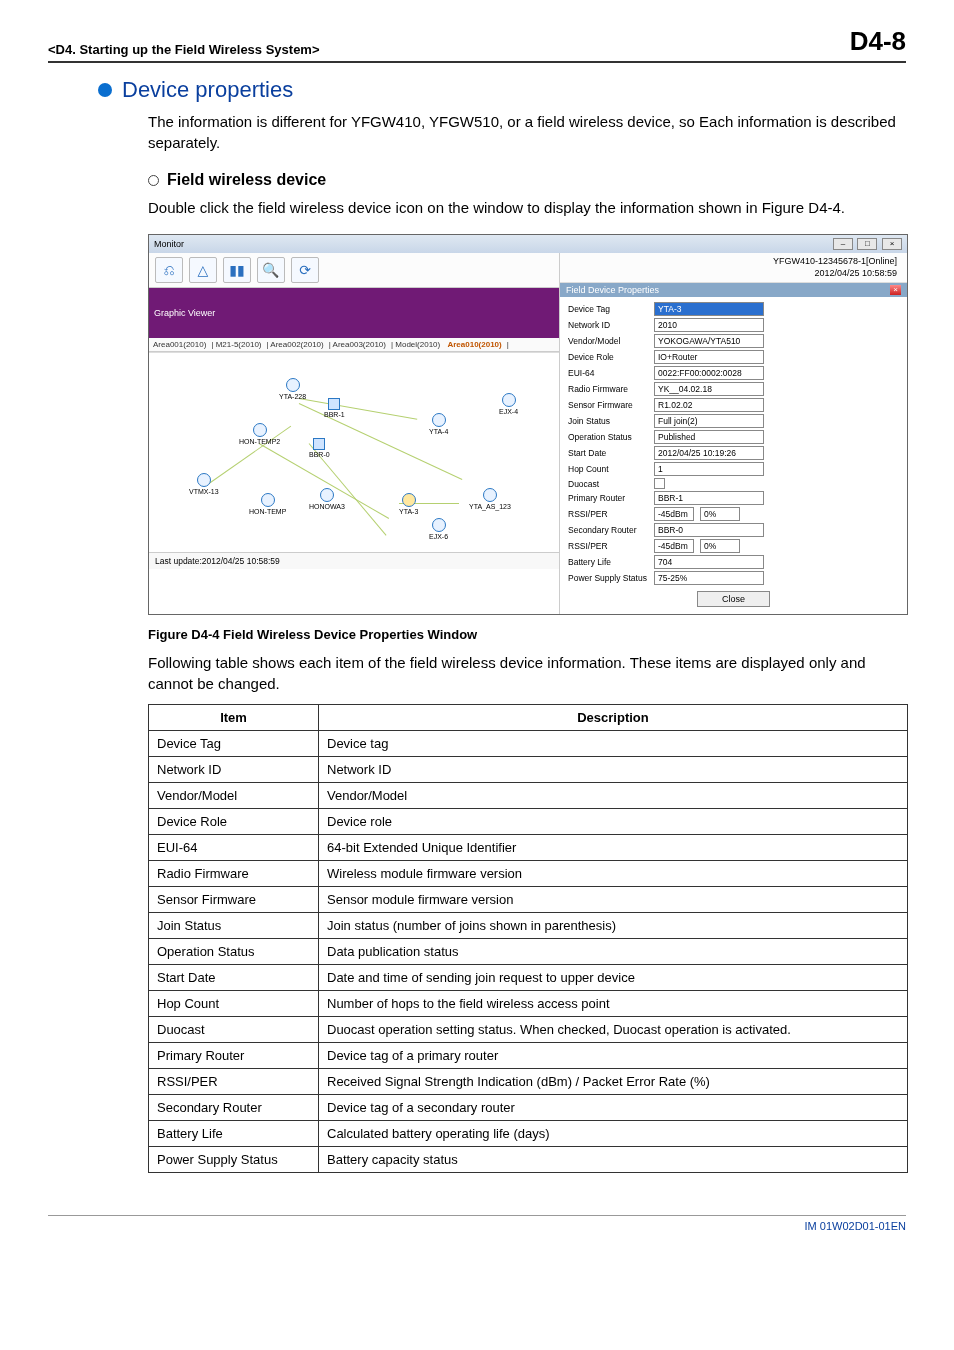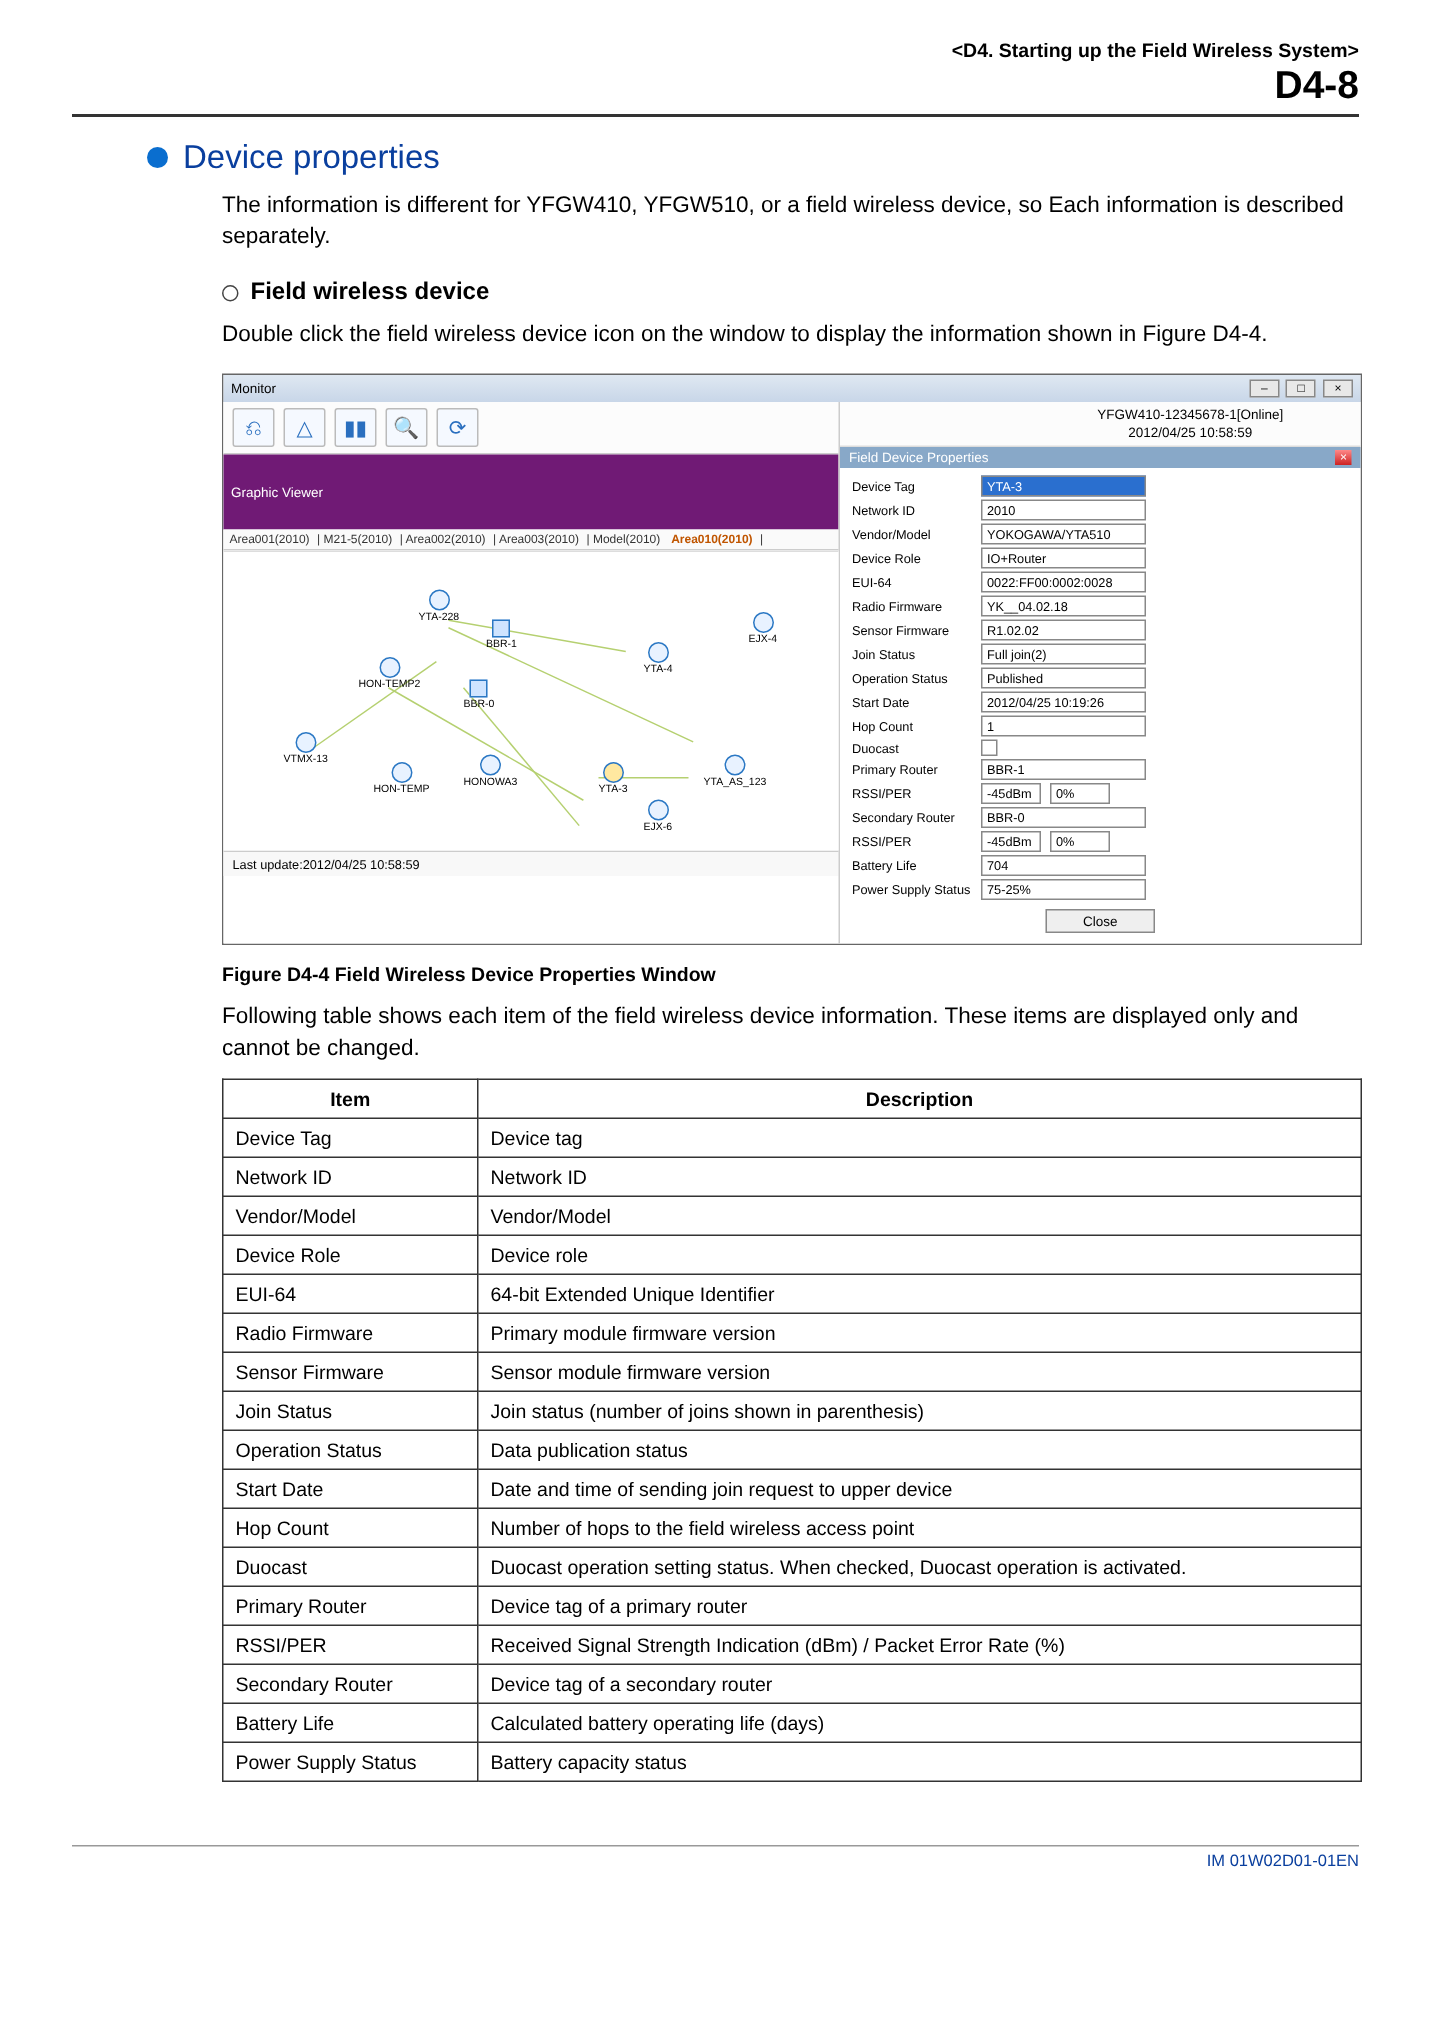--- a/index.html
+++ b/index.html
@@ -1,18 +1,18 @@
 <!DOCTYPE html>
 <html><head>
   <meta charset="utf-8">
   <style>
     * { margin:0; padding:0; box-sizing:border-box; }
     body { font-family: Arial, Helvetica, sans-serif; width:954px; background:#fff; color:#000; font-size:14px; }
     .page { padding: 26px 48px 20px 48px; }
-    .header { display:flex; justify-content:space-between; align-items:flex-end; border-bottom:2px solid #333; padding-bottom:4px; margin-bottom:14px;flex-direction:column; }
+    .header { display:flex; justify-content:space-between; align-items:flex-end; border-bottom:2px solid #333; padding-bottom:4px; margin-bottom:14px; }
     .header-left { font-size:13px; font-weight:bold; }
     .header-right { font-size:26px; font-weight:bold; }
     .sec-title { display:flex; align-items:center; color:#0a3f9e; font-size:22px; font-weight:normal; margin:10px 0 8px 50px; }
     .bullet-dot { width:14px; height:14px; border-radius:50%; background:#0a6ecf; margin-right:10px; flex-shrink:0; }
     .para { margin:0 0 10px 100px; font-size:15px; line-height:1.4; }
     .subsec { display:flex; align-items:center; font-size:16px; font-weight:bold; margin:18px 0 8px 100px; }
     .circ { width:11px; height:11px; border:1.5px solid #444; border-radius:50%; margin-right:8px; flex-shrink:0; }
     .shot-wrap { margin:16px 0 4px 100px; }
     .shot { width:760px; border:1px solid #666; font-size:9px; }
     .titlebar { background:linear-gradient(#dfe8f2,#c8d6e8); padding:3px 5px; display:flex; justify-content:space-between; align-items:center; }
@@ -31,21 +31,21 @@
     .gvbar { display:flex; justify-content:space-between; padding:3px 6px; font-size:8.5px; align-items:center; }
     .gvbar .minibtn { border:1px solid #999; padding:1px 6px; font-size:8px; background:#f0f0f0; margin-left:4px; }
     .icircle { display:inline-block; width:10px; height:10px; border-radius:50%; vertical-align:middle; }
     .topology { height:200px; border-top:1px solid #ddd; position:relative; background:#fff; overflow:hidden; }
     .node { position:absolute; font-size:7px; text-align:center; }
     .node .c { width:14px; height:14px; border-radius:50%; border:1.5px solid #2b78c4; margin:0 auto 1px auto; background:#e8f2ff; }
     .node .sq { width:12px; height:12px; border:1.5px solid #2b78c4; margin:0 auto 1px auto; background:#cfe4ff; }
     .topology .ln { position:absolute; background:#b5d070; height:1px; transform-origin:left center; }
     .statusbar { font-size:8.5px; padding:3px 6px; border-top:1px solid #ccc; background:#f8f8f8; }
     .rightpane { flex:1; border-left:1px solid #ccc; }
-    .rtop { text-align:center; padding:3px 10px; font-size:9px; border-bottom:1px solid #ddd; background:#fcfcfc; padding-left:130px; }
+    .rtop { text-align:right; padding:3px 10px; font-size:9px; border-bottom:1px solid #ddd; background:#fcfcfc; padding-left:130px; }
     .rtop div { line-height:1.3; }
     .proptitle { background:#88a8c8; color:#fff; padding:2px 6px; font-size:9px; display:flex; justify-content:space-between; }
     .proptitle .x { background:linear-gradient(#f88,#c22); color:#fff; padding:0 3px; font-size:8px; }
     .proplist { padding:3px 8px; font-size:8.5px; }
     .prow { display:flex; align-items:center; margin:2px 0; gap:6px; }
     .prow .lbl { width:80px; }
     .prow .fld { border:1px solid #888; padding:1px 3px; min-width:110px; min-height:12px; background:#fff; display:inline-block; }
     .prow .sel { background:#2a6fcf; color:#fff; }
     .prow .sm { min-width:40px; }
     .prow .chk { width:11px; height:11px; border:1px solid #888; background:#fff; display:inline-block; }
@@ -247,21 +247,21 @@
         <tr>
           <td>Device Role</td>
           <td>Device role</td>
         </tr>
         <tr>
           <td>EUI-64</td>
           <td>64-bit Extended Unique Identifier</td>
         </tr>
         <tr>
           <td>Radio Firmware</td>
-          <td>Primary module firmware version</td>
+          <td>Wireless module firmware version</td>
         </tr>
         <tr>
           <td>Sensor Firmware</td>
           <td>Sensor module firmware version</td>
         </tr>
         <tr>
           <td>Join Status</td>
           <td>Join status (number of joins shown in parenthesis)</td>
         </tr>
         <tr>

